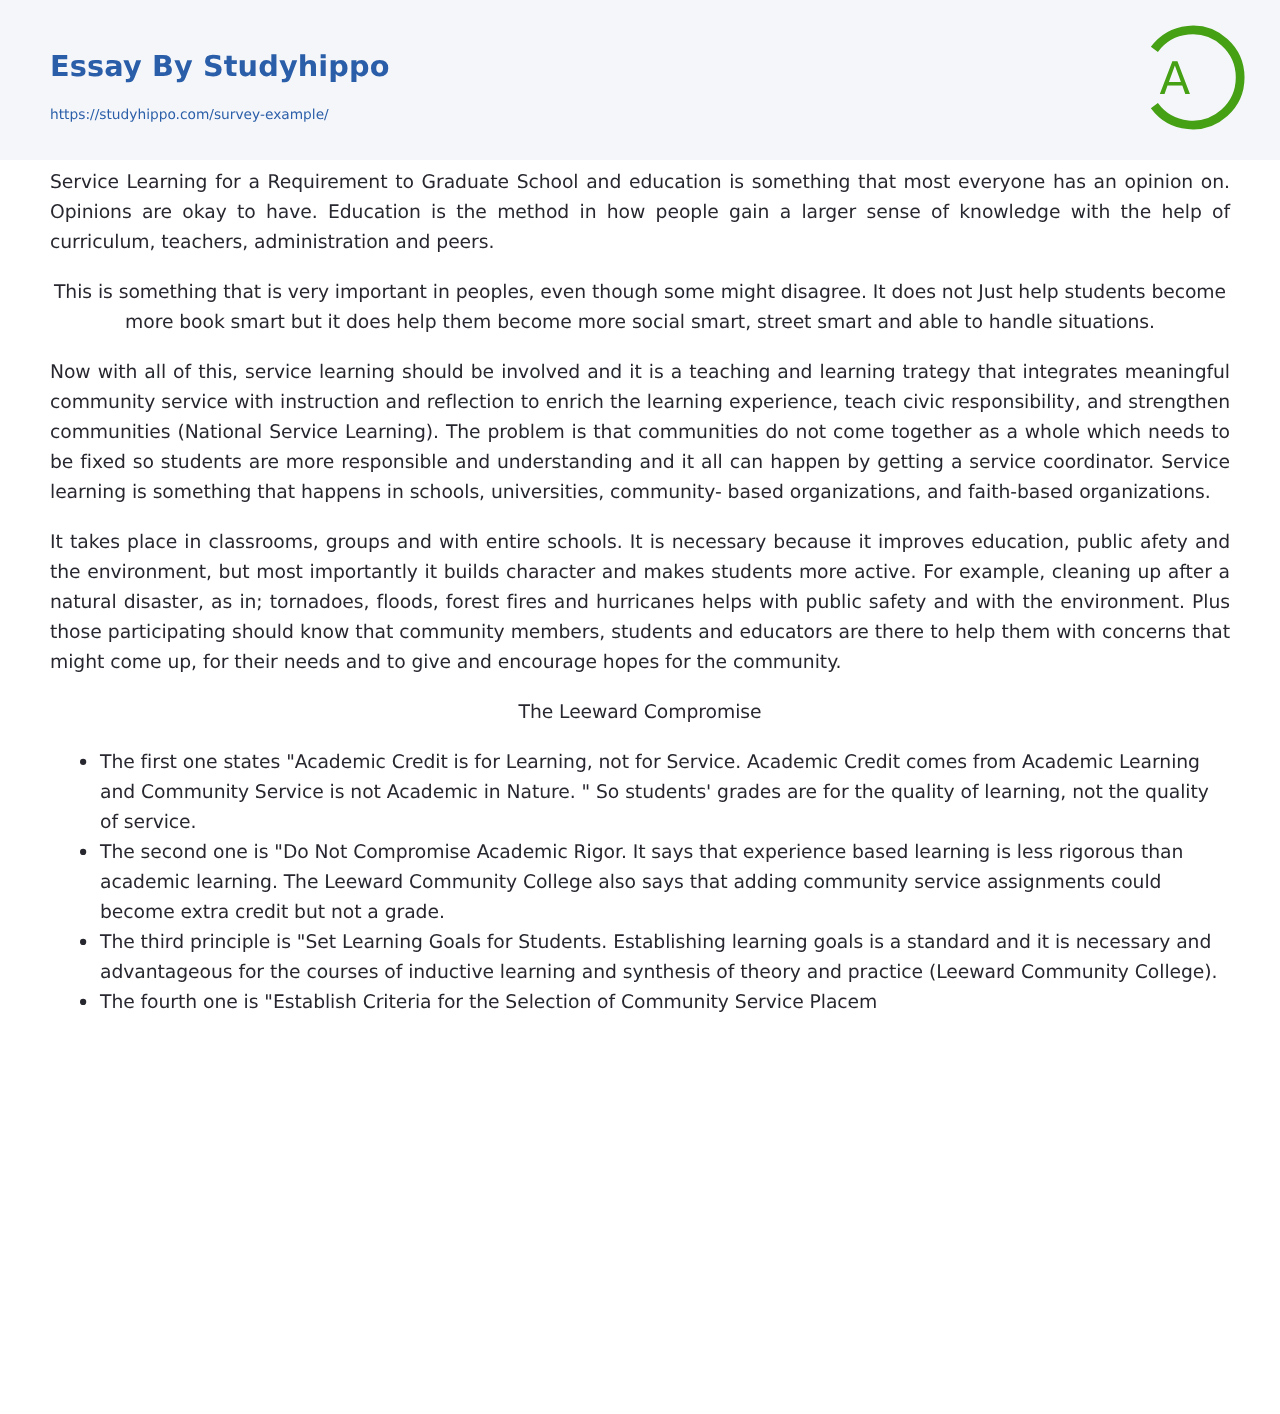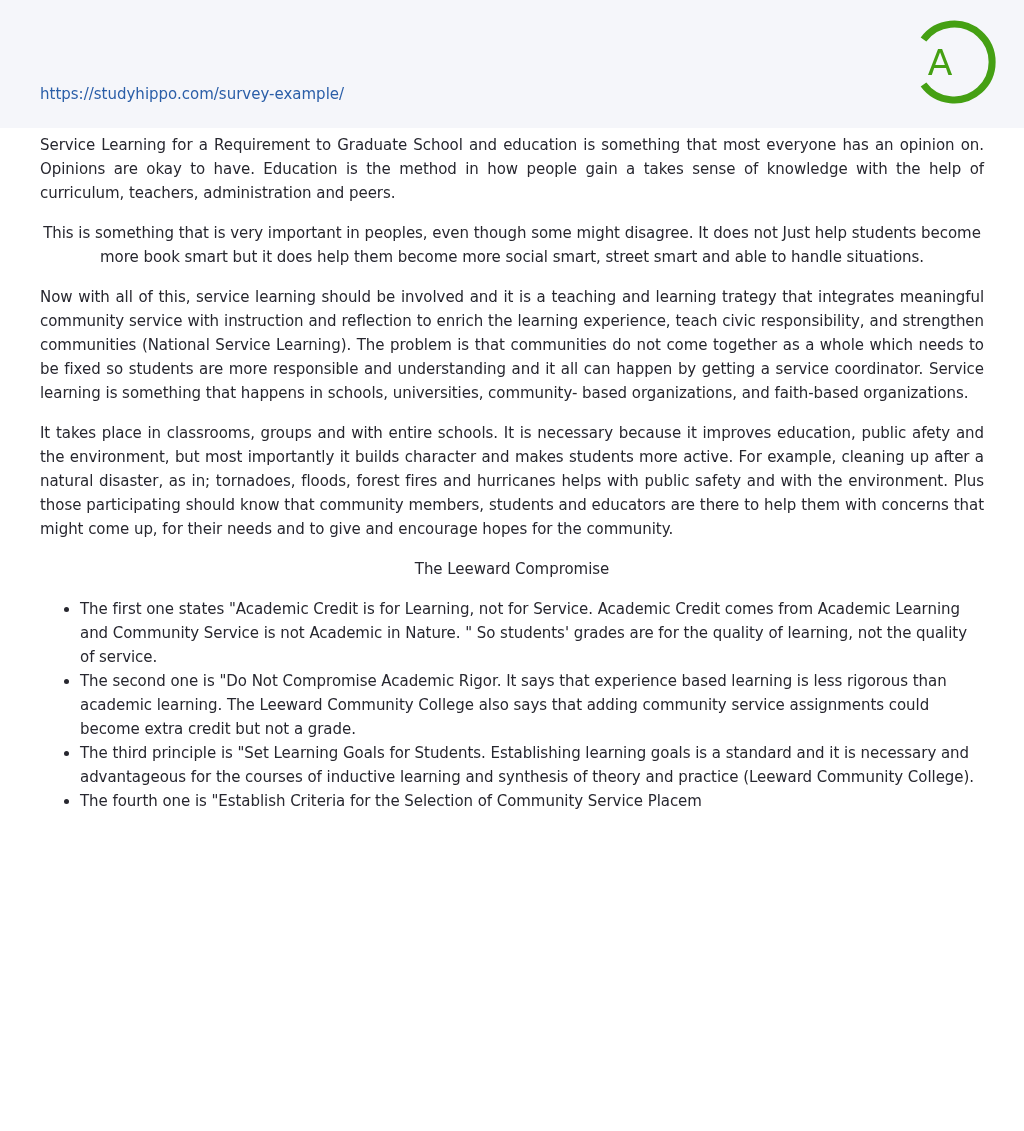--- a/index.html
+++ b/index.html
@@ -20,21 +20,21 @@
       top: 41px;
       font-size: 23px;
       font-weight: bold;
       color: #2a5ea8;
       letter-spacing: 0.1px;
     }
     .brand-url {
       position: absolute;
       left: 40px;
       top: 85px;
-      font-size: 15px;
+      font-size: 11px;
       color: #2a5ea8;
       text-decoration: none;
     }
     .logo {
       position: absolute;
       left: 900px;
       top: 14px;
       width: 96px;
       height: 96px;
     }
@@ -79,32 +79,33 @@
       width: 5px;
       height: 5px;
       background: #27272f;
       border-radius: 50%;
     }
   </style>
 </head>
 <body>
 
 <header class="site-header">
+  <div class="brand-title">Essay By Studyhippo</div>
   <a class="brand-url">https://studyhippo.com/survey-example/</a>
   <div class="logo">
     <svg width="96" height="96" viewBox="0 0 96 96">
       <path d="M 23.5 25.5 A 38 38 0 1 1 23.5 70.5" fill="none" stroke="#45a013" stroke-width="7" stroke-linecap="butt"></path>
       <text x="40" y="61" text-anchor="middle" font-family="'DejaVu Sans', sans-serif" font-size="36" fill="#45a013">A</text>
     </svg>
   </div>
 </header>
 
 <main class="content">
   <div class="body-text">
-    <p>Service Learning for a Requirement to Graduate School and education is something that most everyone has an opinion on. Opinions are okay to have. Education is the method in how people gain a takes sense of knowledge with the help of curriculum, teachers, administration and peers.</p>
+    <p>Service Learning for a Requirement to Graduate School and education is something that most everyone has an opinion on. Opinions are okay to have. Education is the method in how people gain a larger sense of knowledge with the help of curriculum, teachers, administration and peers.</p>
     <p class="left">This is something that is very important in peoples, even though some might disagree. It does not Just help students become more book smart but it does help them become more social smart, street smart and able to handle situations.</p>
     <p>Now with all of this, service learning should be involved and it is a teaching and learning trategy that integrates meaningful community service with instruction and reflection to enrich the learning experience, teach civic responsibility, and strengthen communities (National Service Learning). The problem is that communities do not come together as a whole which needs to be fixed so students are more responsible and understanding and it all can happen by getting a service coordinator. Service learning is something that happens in schools, universities, community- based organizations, and faith-based organizations.</p>
     <p>It takes place in classrooms, groups and with entire schools. It is necessary because it improves education, public afety and the environment, but most importantly it builds character and makes students more active. For example, cleaning up after a natural disaster, as in; tornadoes, floods, forest fires and hurricanes helps with public safety and with the environment. Plus those participating should know that community members, students and educators are there to help them with concerns that might come up, for their needs and to give and encourage hopes for the community.</p>
     <p class="left">The Leeward Compromise</p>
     <ul class="principles">
       <li>The first one states "Academic Credit is for Learning, not for Service. Academic Credit comes from Academic Learning and Community Service is not Academic in Nature. " So students' grades are for the quality of learning, not the quality of service.</li>
       <li>The second one is "Do Not Compromise Academic Rigor. It says that experience based learning is less rigorous than academic learning. The Leeward Community College also says that adding community service assignments could become extra credit but not a grade.</li>
       <li>The third principle is "Set Learning Goals for Students. Establishing learning goals is a standard and it is necessary and advantageous for the courses of inductive learning and synthesis of theory and practice (Leeward Community College).</li>
       <li>The fourth one is "Establish Criteria for the Selection of Community Service Placem</li>
     </ul>

